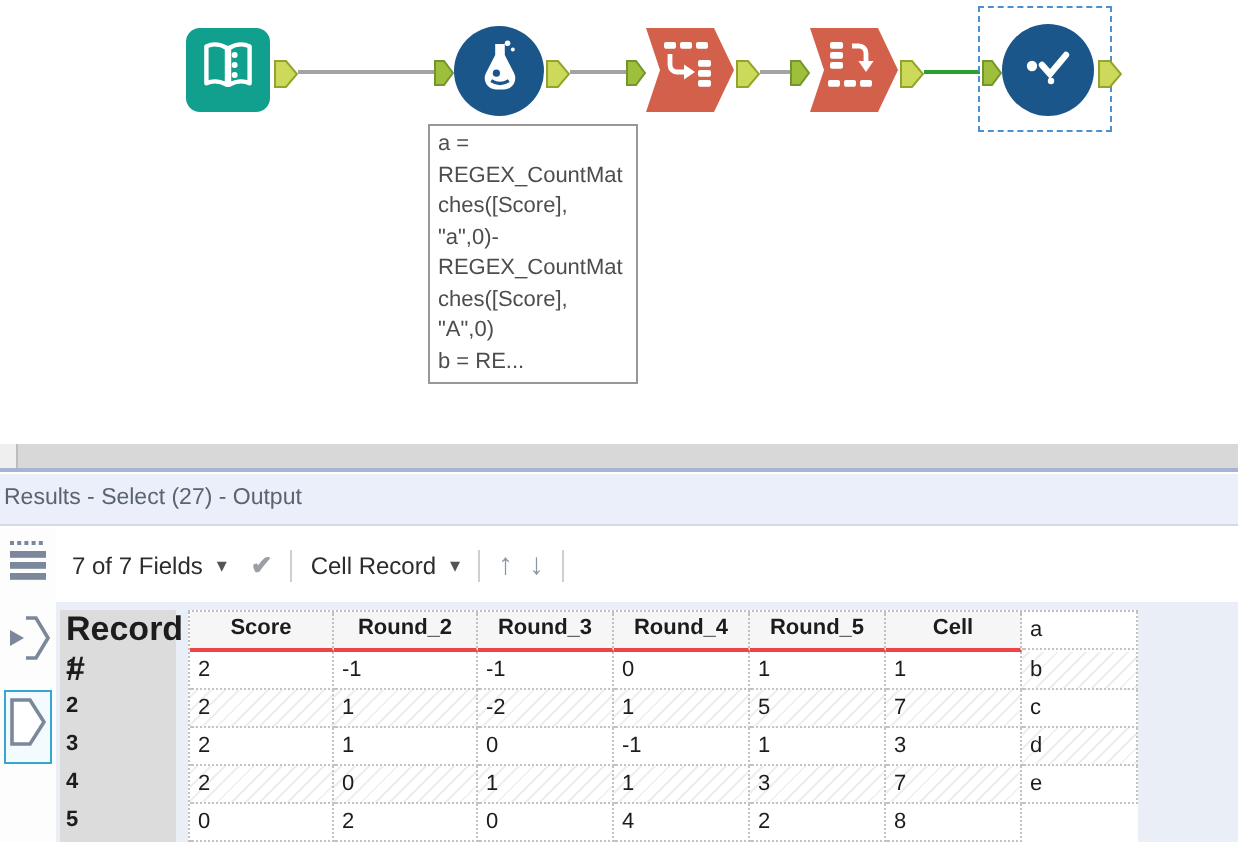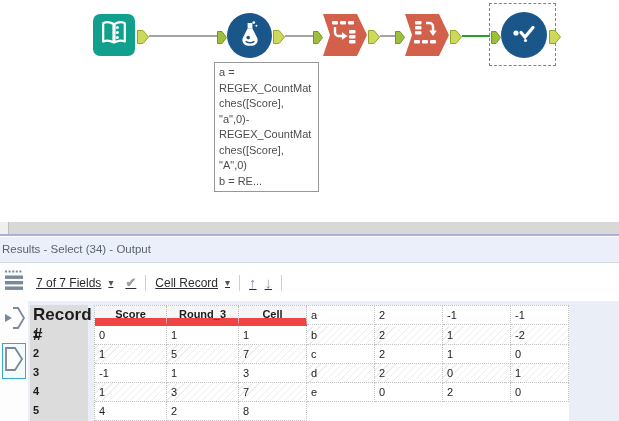--- a/index.html
+++ b/index.html
@@ -38,21 +38,21 @@
 
   
   #icon-strip { width:28px; background:#fdfdfe; display:flex; flex-direction:column;
     align-items:center; padding-top:5px; }
   .strip-btn { margin-bottom:7px; display:flex; align-items:center; justify-content:center; }
   .strip-btn.selected { border:1px solid #35a7cf; background:#f4fbfe; padding:1px; }
 
   
   #results-content { flex:1; display:flex; flex-direction:column; }
   #results-toolbar { height:40px; background:#fff; display:flex; align-items:center;
-    font-size:12px; color:#2c2c2c; padding-left:8px;text-decoration:underline; }
+    font-size:12px; color:#2c2c2c; padding-left:8px; }
   #results-toolbar .caret { color:#555; font-size:10px; margin-left:7px; }
   #results-toolbar .check { color:#9aa0a6; font-size:13px; margin-left:12px; font-weight:bold; }
   #results-toolbar .vsep { width:1px; height:16px; background:#cfcfcf; margin:0 9px; }
   #results-toolbar .arrow { color:#8a97a8; font-size:15px; font-weight:bold; }
   #results-toolbar .arrow + .arrow { margin-left:8px; }
   .tb-btn { display:flex; align-items:center; cursor:default; }
 
   #table-area { flex:1; background:#e9eef7; padding:4px 0 0 2px; }
   #grid-wrap { display:flex; }
 
@@ -61,21 +61,21 @@
   #record-col .rec-h { height:20px; line-height:20px; font-weight:bold; font-size:17px;
     padding-left:3px; color:#1c1c1c; }
   #record-col .rec-c { height:19px; line-height:19px; font-weight:bold; font-size:11px;
     padding-left:3px; color:#1c1c1c; }
 
   
   #data-grid { display:grid; grid-template-columns:72px 72px 68px 68px 68px 68px 58px;
     border-top:1px dotted #c0c0c0; border-left:1px dotted #c0c0c0; background:#fff; }
   .hcell { height:20px; line-height:16px; background:#f6f6f6; font-weight:bold;
     font-size:11px; text-align:center; color:#1c1c1c;
-    border-right:1px dotted #c0c0c0; border-bottom:8px solid #ef4444; }
+    border-right:1px dotted #c0c0c0; border-bottom:2px solid #ef4444; }
   .dcell { height:19px; line-height:18px; font-size:11px; color:#1c1c1c;
     padding-left:4px; background:#fff;
     border-right:1px dotted #c3c3c3; border-bottom:1px dotted #c3c3c3; }
   .row-even .dcell { background-image:repeating-linear-gradient(315deg,
     rgba(90,90,90,0.10) 0px, rgba(90,90,90,0.10) 1px, transparent 1px, transparent 5px); }
   .grid-row { display:contents; }
 </style>
 </head>
 <body>
 
@@ -210,21 +210,21 @@
 ches([Score],
 "A",0)
 b = RE...</div>
   </div>
 
   <div id="canvas-scrollbar">
     <div class="nub"></div>
   </div>
   <div id="panel-splitter"></div>
 
-  <div id="results-header">Results - Select (34) - Output</div>
+  <div id="results-header">Results - Select (27) - Output</div>
 
   <div id="results-body">
 
     <div id="icon-strip">
       <div class="strip-btn">
         <span>
           <svg width="20" height="24" viewBox="0 0 20 24">
             <g fill="#7b889b">
               <rect x="1" y="1.5" width="2" height="2"></rect>
                 <rect x="4.6" y="1.5" width="2" height="2"></rect>
@@ -281,21 +281,24 @@
             <div class="rec-h">Record #</div>
             <div class="rec-c">1</div>
             <div class="rec-c">2</div>
             <div class="rec-c">3</div>
             <div class="rec-c">4</div>
             <div class="rec-c">5</div>
           </div>
 
           <div id="data-grid">
             <div class="hcell">Score</div>
+            <div class="hcell">Round_2</div>
             <div class="hcell">Round_3</div>
+            <div class="hcell">Round_4</div>
+            <div class="hcell">Round_5</div>
             <div class="hcell">Cell</div>
 
             <div class="grid-row row-odd">
               <div class="dcell">a</div>
               <div class="dcell">2</div>
               <div class="dcell">-1</div>
               <div class="dcell">-1</div>
               <div class="dcell">0</div>
               <div class="dcell">1</div>
               <div class="dcell">1</div>

